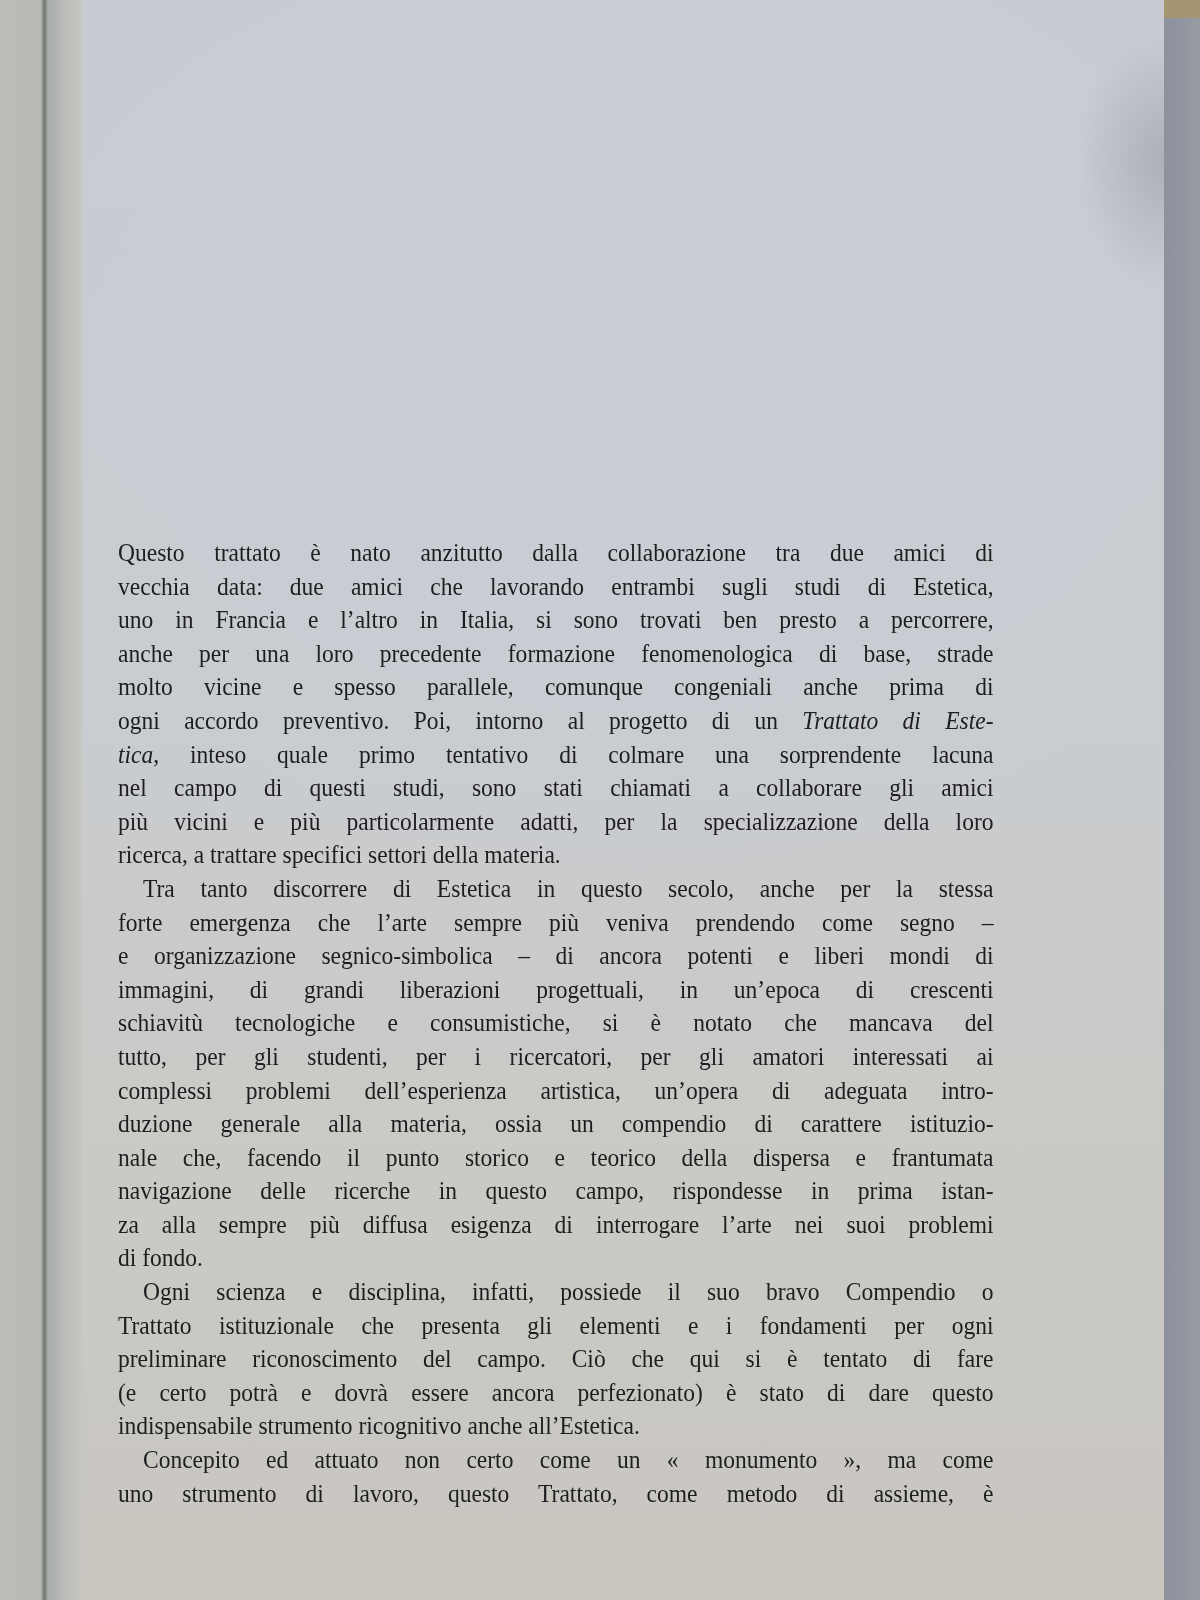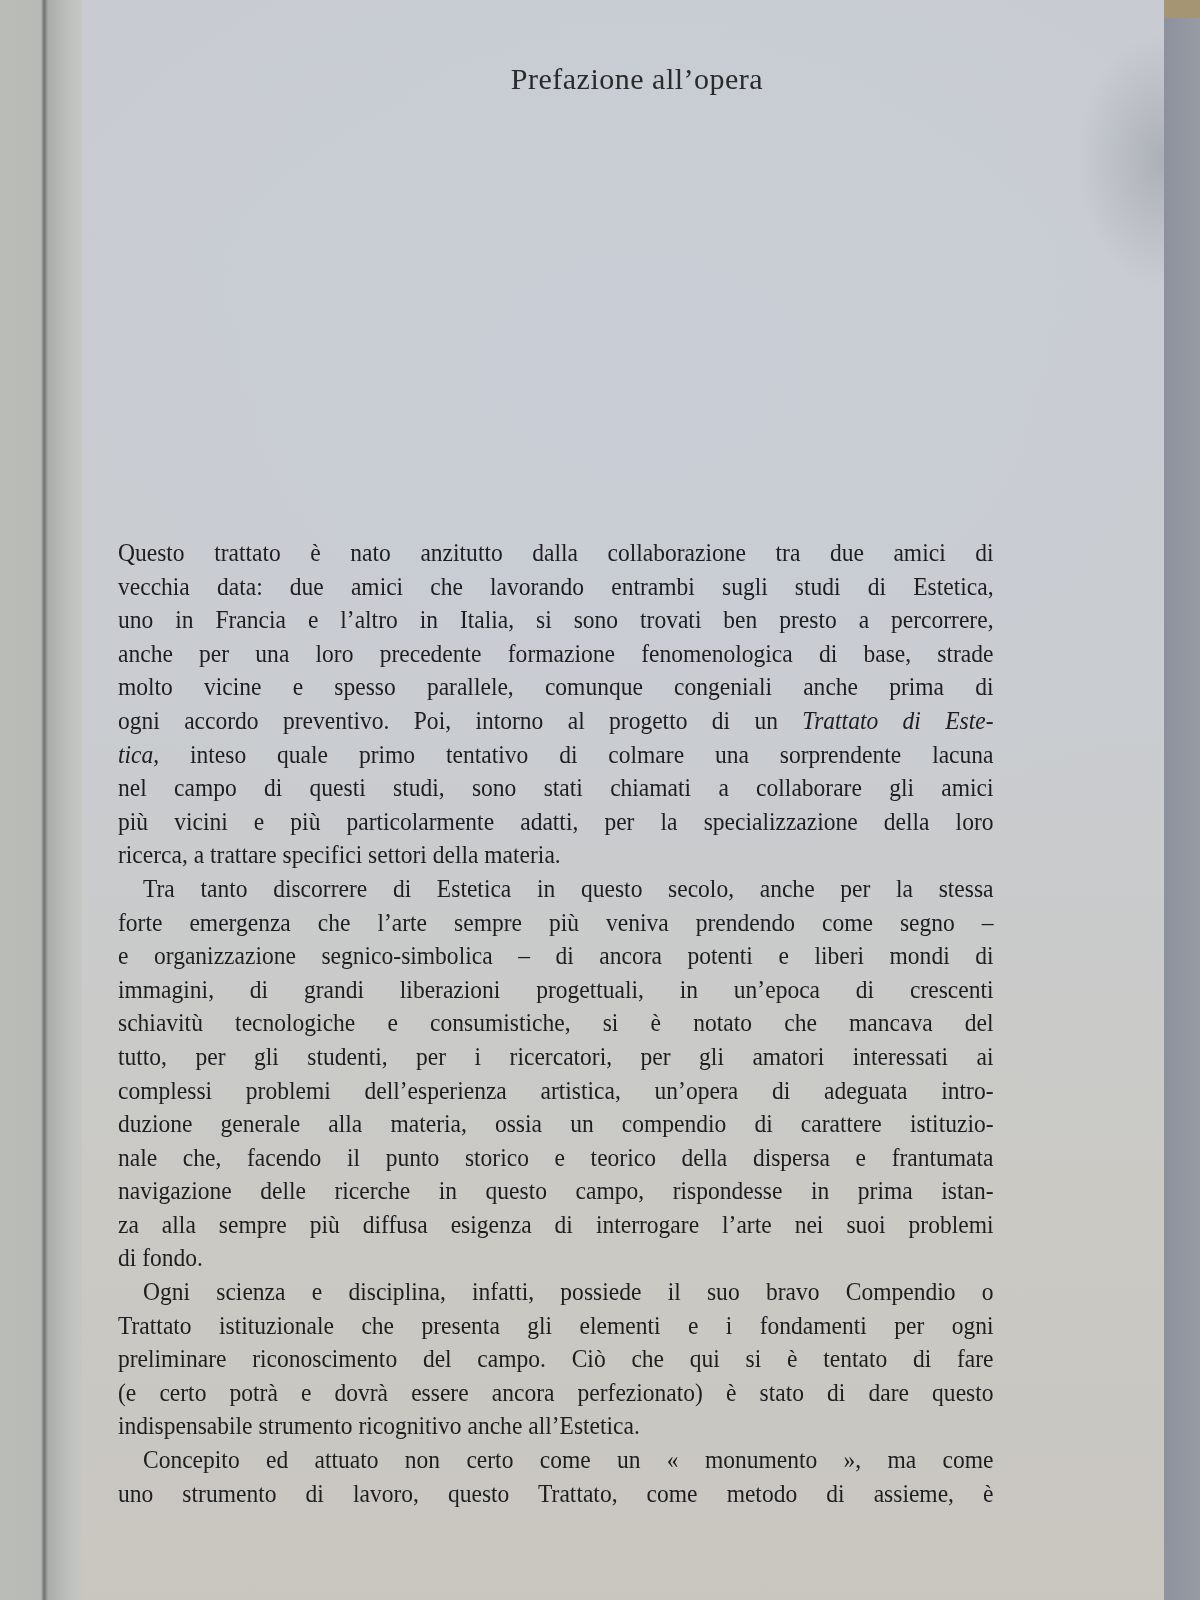--- a/index.html
+++ b/index.html
@@ -92,21 +92,20 @@
   </style>
 </head>
 <body>
 
 <div class="left-strip"></div>
 <div class="left-shadow"></div>
 <div class="right-top"></div>
 <div class="right-strip"></div>
 
 <div class="page">
-  <div class="page-title">Prefazione all’opera</div>
 
   <div class="body-text">
 
     <p>
       <span class="line">Questo trattato è nato anzitutto dalla collaborazione tra due amici di</span>
       <span class="line">vecchia data: due amici che lavorando entrambi sugli studi di Estetica,</span>
       <span class="line">uno in Francia e l’altro in Italia, si sono trovati ben presto a percorrere,</span>
       <span class="line">anche per una loro precedente formazione fenomenologica di base, strade</span>
       <span class="line">molto vicine e spesso parallele, comunque congeniali anche prima di</span>
       <span class="line"><span>ogni accordo preventivo. Poi, intorno al progetto di un</span> <em>Trattato di Este-</em></span>

